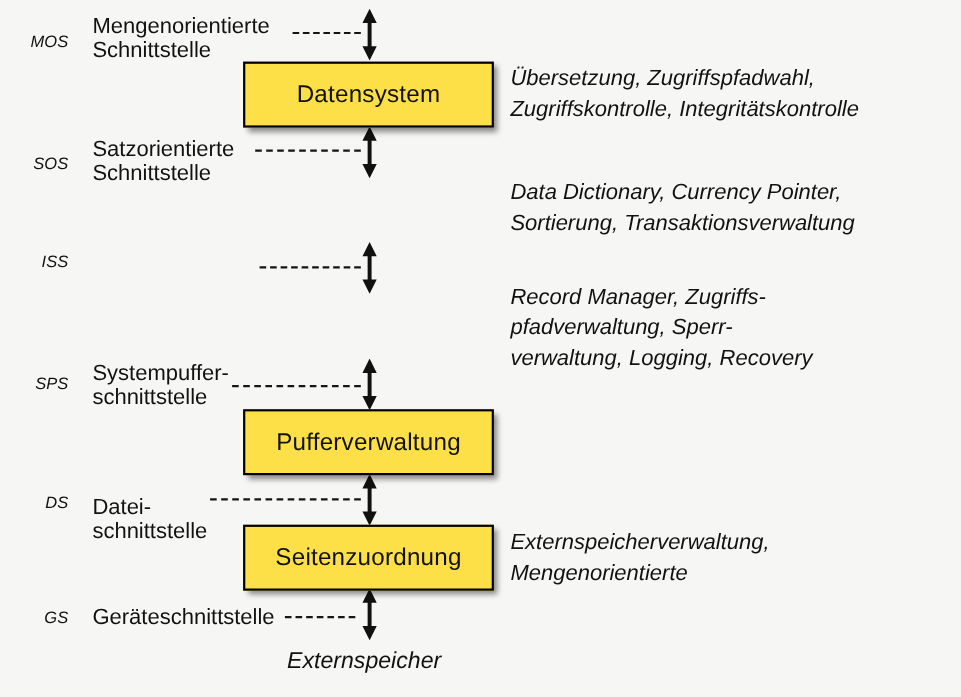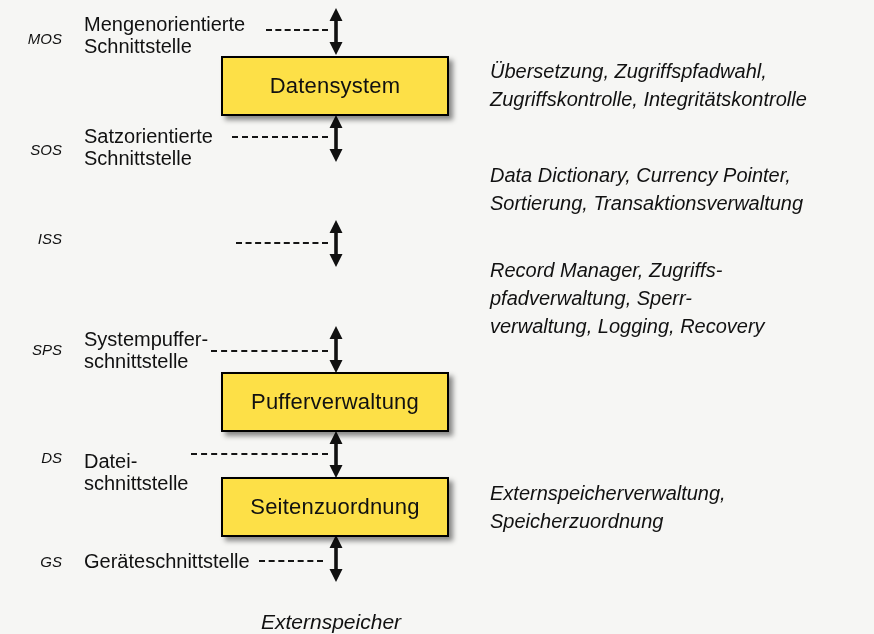--- a/index.html
+++ b/index.html
@@ -25,26 +25,26 @@
     position:absolute; left:326px; width:20px; height:47px; z-index:1;
   }
   .box {
     position:absolute; left:221px; width:224px; height:56px;
     background:#fde047; border:2px solid #000;
     box-shadow:4px 4px 5px rgba(0,0,0,0.45);
     display:flex; align-items:center; justify-content:center;
     z-index:2; font-size:22px; font-weight:normal; letter-spacing:0.2px;
   }
   .funcs {
-    position:absolute; left:490px;
+    position:absolute; left:464px;
     font-size:20px; font-style:italic; font-weight:500; line-height:28px;
     white-space:pre-line;
   }
   .storage {
-    position:absolute; left:261px; top:610px;
+    position:absolute; left:261px; top:589px;
     font-size:21px; font-style:italic; font-weight:500;text-align:right;
   }
 </style>
 </head>
 <body>
 
 <div class="canvas">
 
   <div class="abbr" style="top:27px">MOS</div>
   <div class="abbr" style="top:138px">SOS</div>
@@ -100,17 +100,17 @@
     </div>
 
   <div class="funcs" style="top:57px">Übersetzung, Zugriffspfadwahl,
 Zugriffskontrolle, Integritätskontrolle</div>
   <div class="funcs" style="top:161px">Data Dictionary, Currency Pointer,
 Sortierung, Transaktionsverwaltung</div>
   <div class="funcs" style="top:256px">Record Manager, Zugriffs-
 pfadverwaltung, Sperr-
 verwaltung, Logging, Recovery</div>
   <div class="funcs" style="top:479px">Externspeicherverwaltung,
-Speicherzuordnung</div>
+Mengenorientierte</div>
 
   <div class="storage">Externspeicher</div>
 
 </div>
 
 </body></html>

